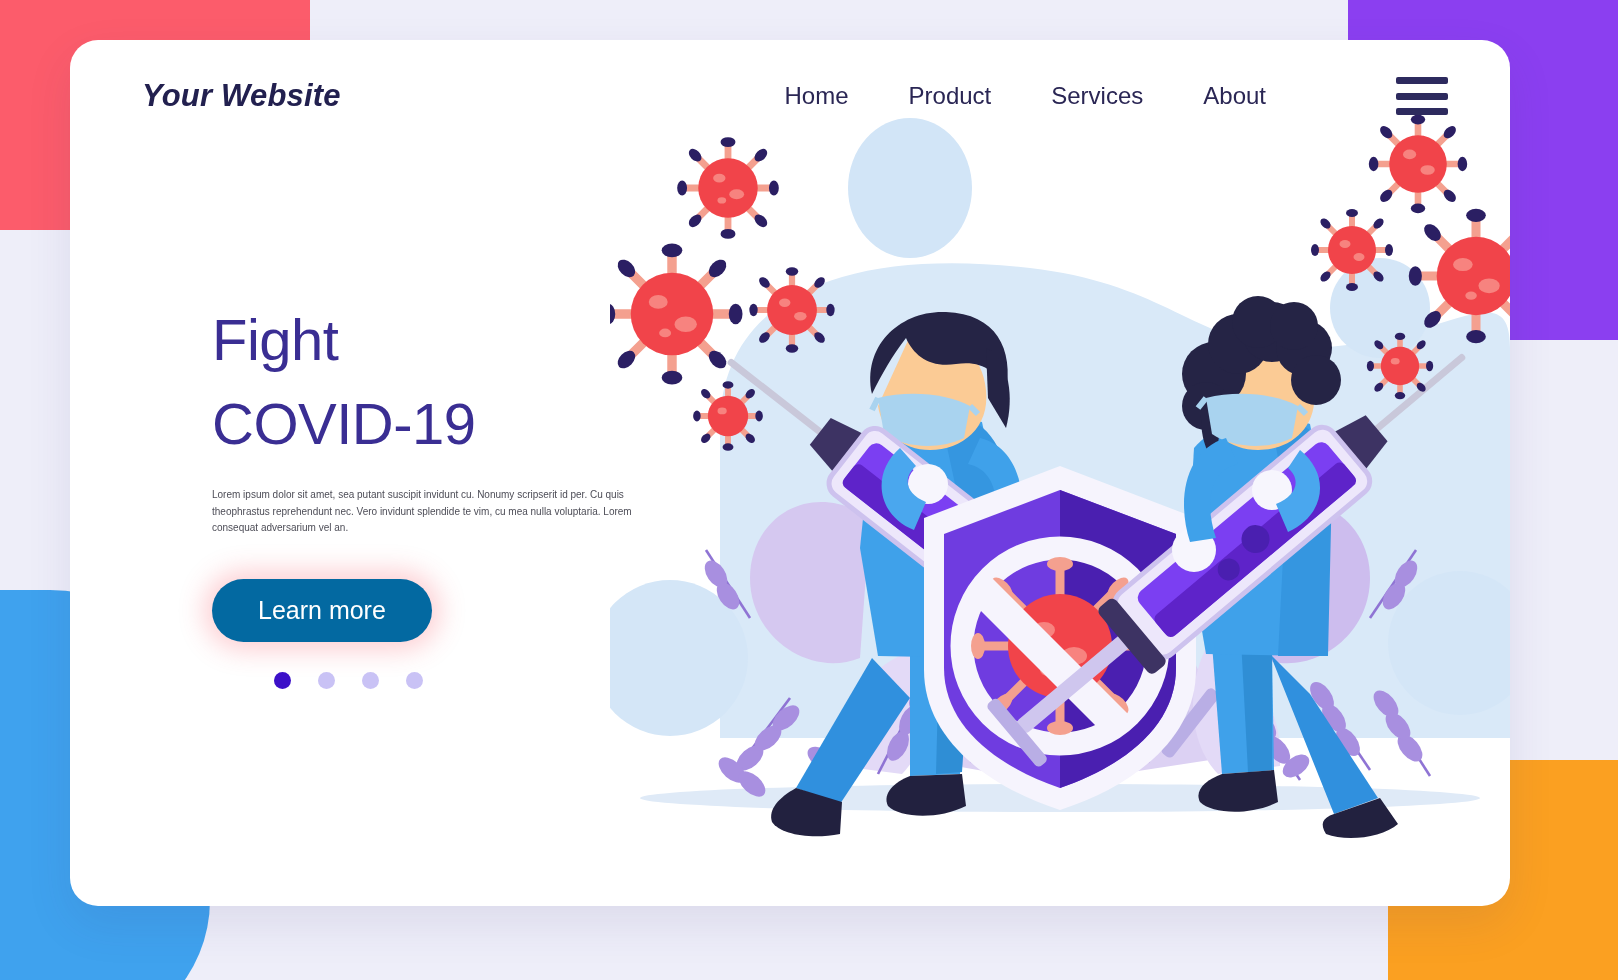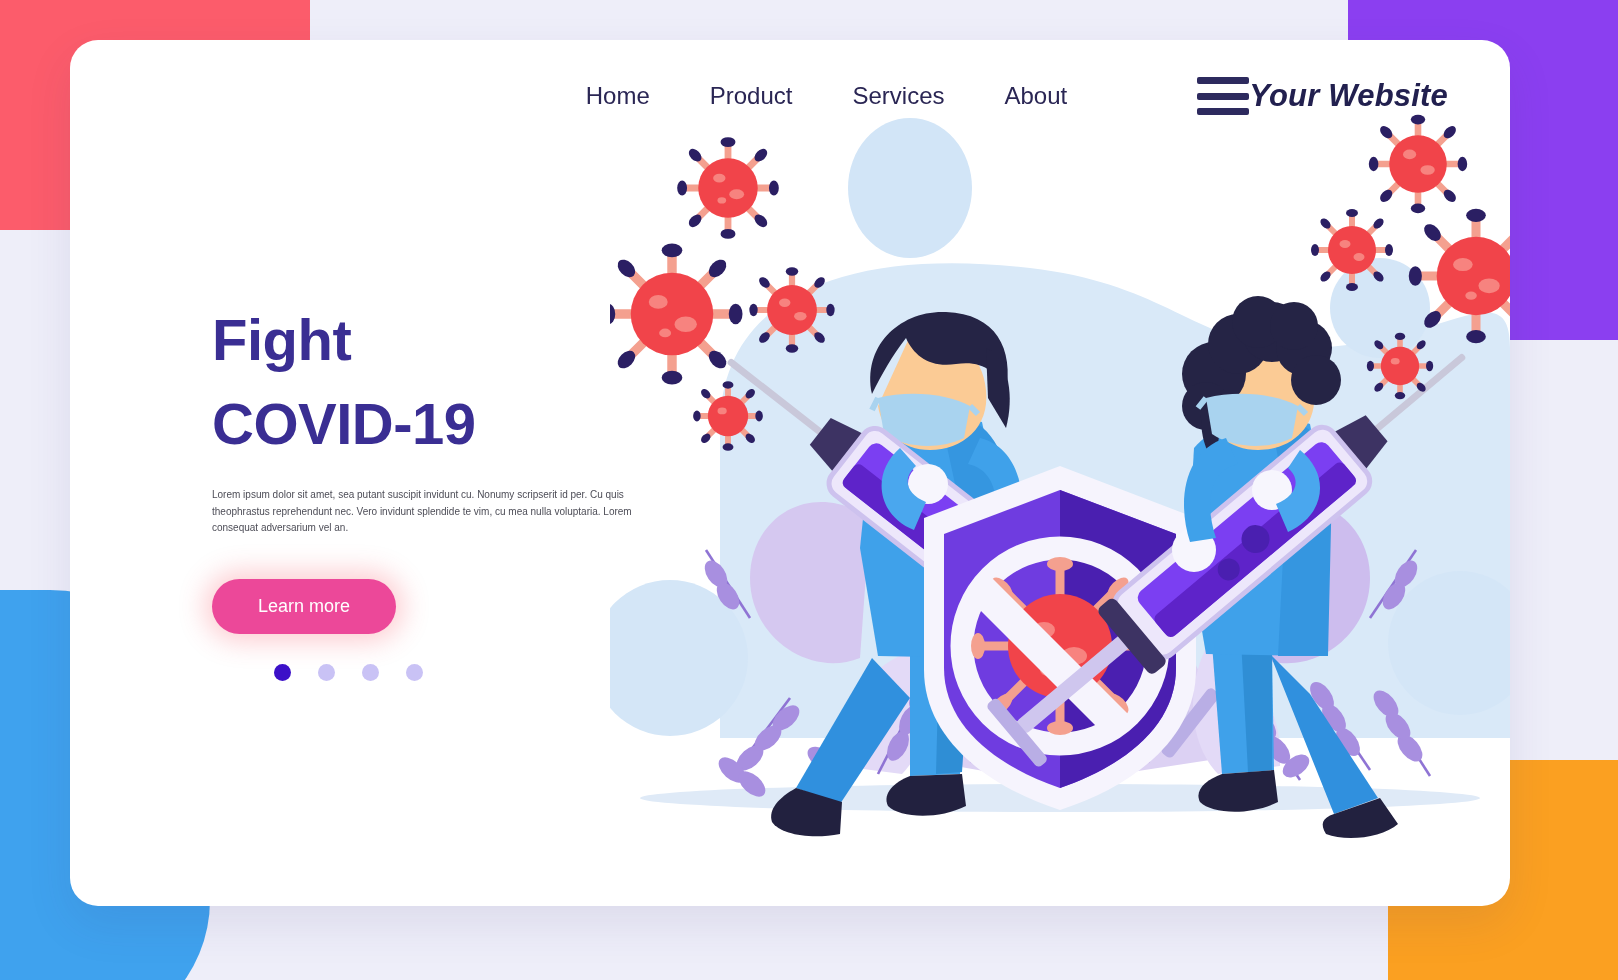--- a/index.html
+++ b/index.html
@@ -85,32 +85,32 @@
     display:block; height:7px; width:100%;
     background:#2d2a5e; border-radius:2px;
   }
 
   
   #hero-text{
     position:absolute; z-index:30;
     left:142px; top:258px; width:470px;
   }
   #hero-title{
-    font-size:58px; font-weight:bold; line-height:1.44;
+    font-size:58px; font-weight:normal; line-height:1.44;
     color:#3a2e93; letter-spacing:-.5px;
   }
   #hero-paragraph{
     margin-top:22px; font-size:10px; line-height:1.65;
     color:#4d4d57; width:455px;
   }
   #learn-more-button{
     margin-top:42px;
     display:inline-block; padding:17px 46px;
-    background:#ec4899; color:#fff;
-    font-size:18px; border:none; border-radius:40px;
+    background:#0369a1; color:#fff;
+    font-size:25px; border:none; border-radius:40px;
     cursor:pointer; box-shadow:0 0 26px 8px rgba(248,64,79,.25);
   }
   #carousel-dots{ margin-top:30px; display:flex; gap:27px; padding-left:62px; }
   .dot{ width:17px; height:17px; border-radius:50%; background:#c9c2f5; cursor:pointer; }
   .dot.active{ background:#3c10c8; }
 
   
   #illustration{
     position:absolute; z-index:10;
     left:540px; top:58px;
@@ -563,32 +563,32 @@
             <circle cx="0" cy="0" r="48" fill="#f1444a"></circle>
             <ellipse cx="-12" cy="-12" rx="11" ry="8" fill="#f7837f"></ellipse>
           </g>
         </g>
 
       </g>
     </svg>
   </div>
 
   <nav id="navbar">
+    <div id="logo">Your Website</div>
     <div id="nav-links">
       <a class="nav-link" href="#">Home</a>
       <a class="nav-link" href="#">Product</a>
       <a class="nav-link" href="#">Services</a>
       <a class="nav-link" href="#">About</a>
       <button id="hamburger-button">
         <span></span>
         <span></span>
         <span></span>
       </button>
     </div>
-    <div id="logo">Your Website</div>
   </nav>
 
   <div id="hero-text">
     <h1 id="hero-title">
       <div>Fight</div>
       <div>COVID-19</div>
     </h1>
     <p id="hero-paragraph">Lorem ipsum dolor sit amet, sea putant suscipit invidunt cu. Nonumy scripserit id per. Cu quis theophrastus reprehendunt nec. Vero invidunt splendide te vim, cu mea nulla voluptaria. Lorem consequat adversarium vel an.</p>
     <button id="learn-more-button">Learn more</button>
     <div id="carousel-dots">

